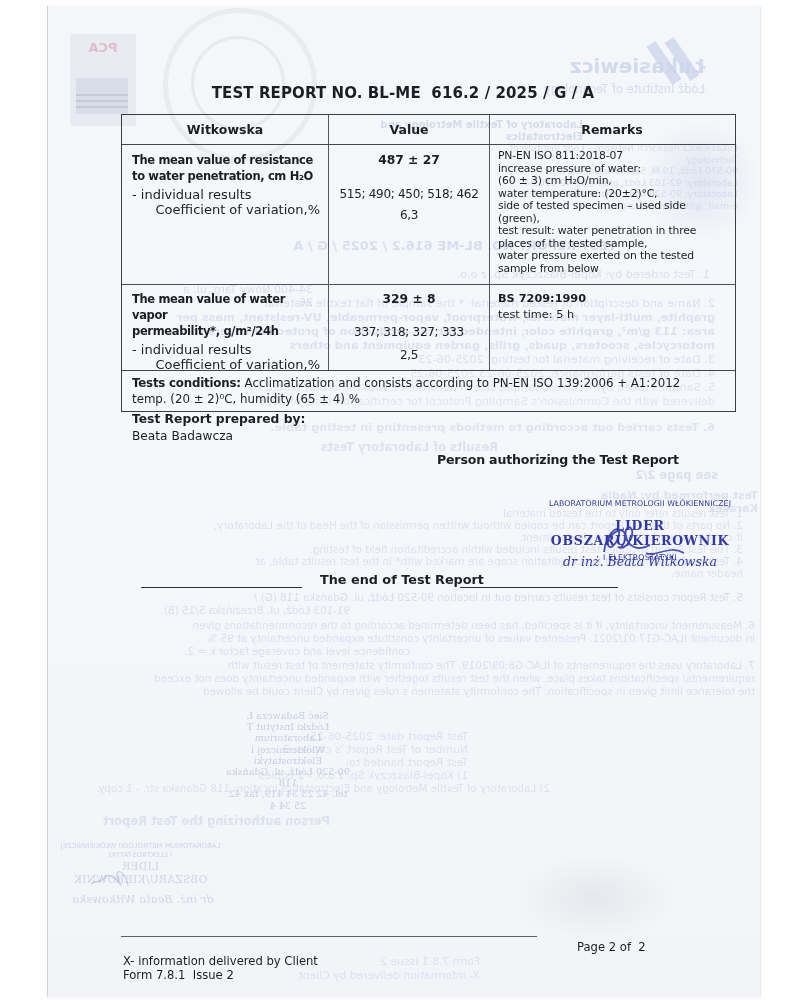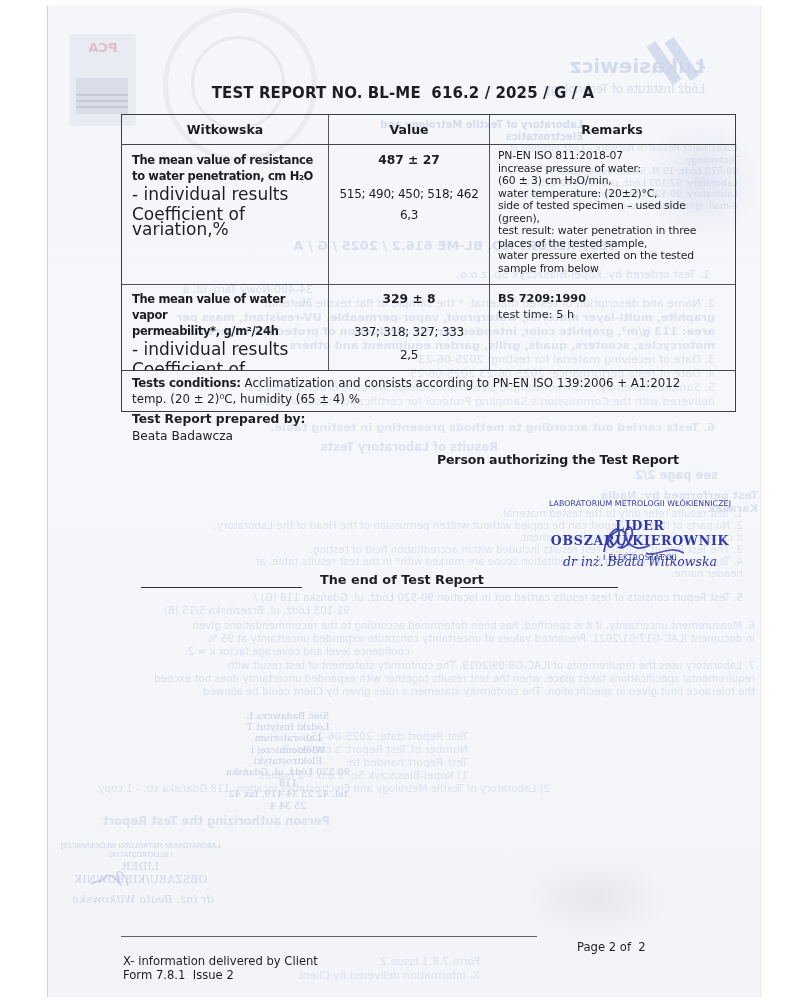--- a/index.html
+++ b/index.html
@@ -41,22 +41,22 @@
   .r2{height:85px;border-bottom:1.4px solid #45464c;}
   .cell{box-sizing:border-box;overflow:hidden;}
   .cdiv{border-right:1px solid #55565e;}
   .c-param{padding:7px 8px 0 10px;}
   .r2 .c-param{padding-top:6px;}
   .c-val{padding-top:7px;text-align:center;}
   .r2 .c-val{padding-top:6px;}
   .c-rem{padding:5px 4px 0 8px;}
   .r2 .c-rem{padding-top:6px;}
   .pbold{font-size:11.5px;font-weight:700;line-height:16px;letter-spacing:-.35px;}
-  .plabel{font-size:17px;line-height:15px;}
-  .mtA{margin-top:3px;}.mtB{margin-top:5px;}
+  .plabel{font-size:13px;line-height:15px;}
+  .mtA{margin-top:3px;}.mtB{text-align:right;}
   .vbold{font-size:12.3px;font-weight:700;line-height:16px;}
   .vals{font-size:12px;line-height:15px;letter-spacing:-.3px;white-space:nowrap;}
   .v-gap1{margin-top:19px;}.v-gap2{margin-top:6px;}
   .r2 .v-gap1{margin-top:18px;}.r2 .v-gap2{margin-top:8px;}
   .rem{font-size:10.8px;line-height:12.5px;letter-spacing:-.15px;}
   .rembold{font-size:11.3px;font-weight:700;line-height:16px;}
   .remline{font-size:11.3px;line-height:16px;}
   .cond{height:40px;padding:5px 10px;box-sizing:border-box;font-size:11.8px;line-height:15.5px;}
   .cond b{letter-spacing:-.2px;}
   

